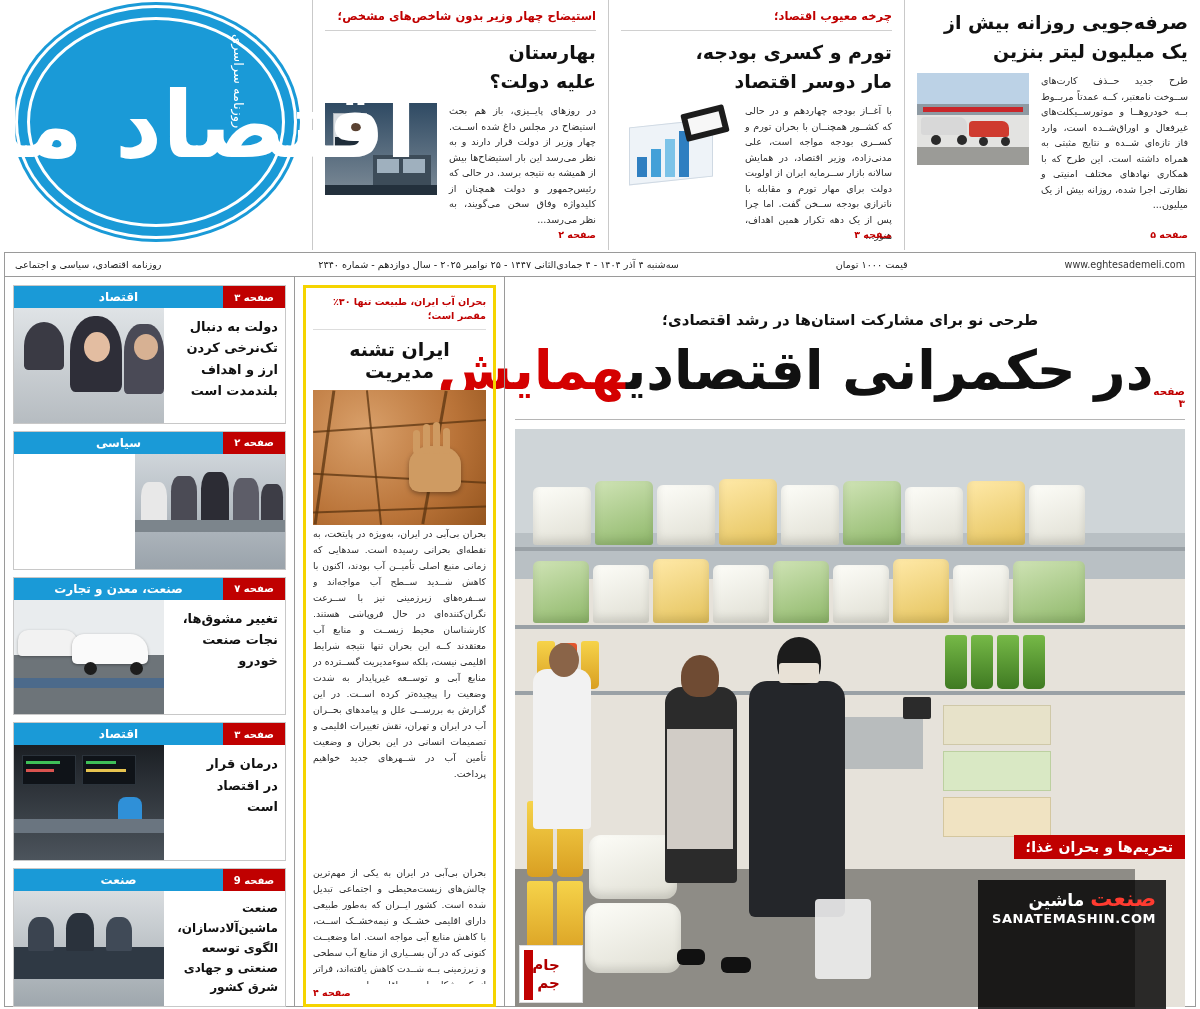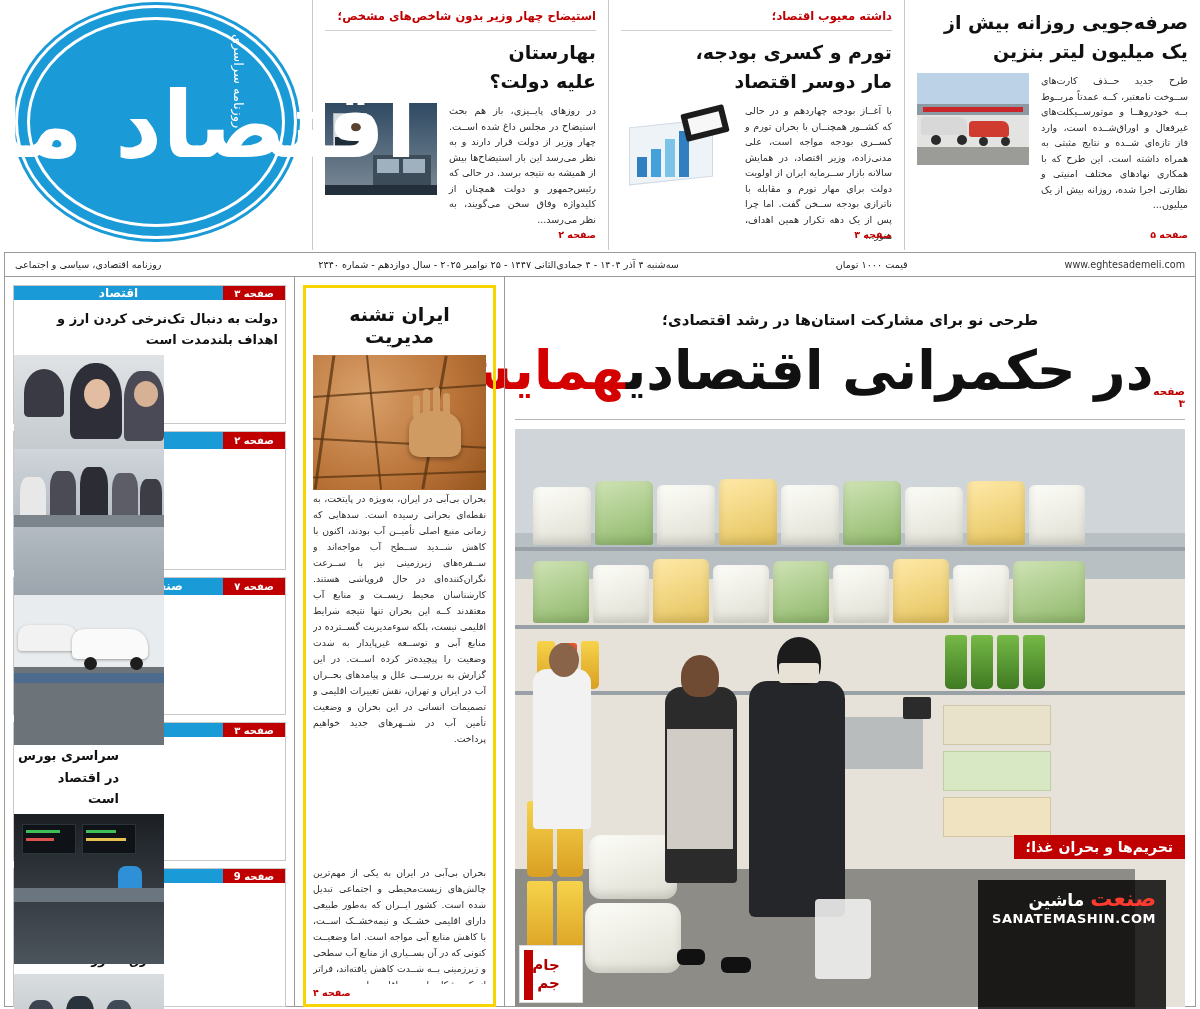--- a/index.html
+++ b/index.html
@@ -183,24 +183,22 @@
     font-size: 10px;
     font-weight: bold;
     width: 62px;
     flex: 0 0 62px;
     display: flex;
     align-items: center;
     justify-content: center;
   }
   .rail-content {
     display: flex;
-    flex-direction: column;
     flex: 1 1 auto;
     min-height: 0;
-    align-items: flex-end;
   }
   .rail-title {
     flex: 1 1 auto;
     font-size: 13px;
     font-weight: bold;
     color: #111;
     line-height: 1.65;
     text-align: right;
     padding: 8px 7px 4px 4px;
   }
@@ -429,21 +427,21 @@
           <div class="pz" style="left:40px;top:62px;width:10px;height:10px;background:#2a2a2a;border-radius:50%"></div>
           <div class="pz" style="left:62px;top:64px;width:9px;height:9px;background:#2a2a2a;border-radius:50%"></div>
           <div class="pz" style="left:84px;top:64px;width:9px;height:9px;background:#2a2a2a;border-radius:50%"></div>
           <div class="pz" style="left:0;top:74px;width:112px;height:18px;background:#9b9b97"></div>
         </div>
       </div>
       <div class="page-ref">صفحه ۵</div>
     </div>
 
     <div class="news-col">
-      <div class="kicker">داشته معیوب اقتصاد؛</div>
+      <div class="kicker">چرخه معیوب اقتصاد؛</div>
       <div class="headline-sm" style="white-space:pre-line">تورم و کسری بودجه،
 مار دوسر اقتصاد</div>
       <div class="body-wrap">
         <div class="body-txt">با آغــاز بودجه چهاردهم و در حالی که کشــور همچنــان با بحران تورم و کســری بودجه مواجه است، علی مدنی‌زاده، وزیر اقتصاد، در همایش سالانه بازار ســرمایه ایران از اولویت دولت برای مهار تورم و مقابله با ناترازی بودجه ســخن گفت. اما چرا پس از یک دهه تکرار همین اهداف، هنوز...</div>
         <div class="thumb">
           <div class="ph" style="background:#fff"></div>
           <div class="pz" style="left:8px;top:20px;width:84px;height:58px;background:#eef3f8;border:1px solid #cfd9e3;transform:skewY(-6deg)"></div>
           <div class="pz" style="left:16px;top:54px;width:10px;height:20px;background:#2f7fc1"></div>
           <div class="pz" style="left:30px;top:46px;width:10px;height:28px;background:#43a0d8"></div>
           <div class="pz" style="left:44px;top:36px;width:10px;height:38px;background:#7cc3e8"></div>
@@ -573,20 +571,21 @@
           <div class="corner-logo">
             <span class="stripe"></span>
             <span style="white-space:pre-line;padding-right:10px">جام
 جم</span>
           </div>
         </div>
       </div>
 
       <div class="center-col">
         <div class="cc-box">
+          <div class="cc-kicker">بحران آب ایران، طبیعت تنها ۳۰٪ مقصر است؛</div>
           <div class="cc-title">ایران تشنه مدیریت</div>
           <div class="cc-img">
             <div class="ph crack-bg"></div>
             <div class="crk" style="left:10px;top:0;width:3px;height:135px;transform:rotate(8deg)"></div>
             <div class="crk" style="left:60px;top:0;width:2px;height:135px;transform:rotate(-6deg)"></div>
             <div class="crk" style="left:120px;top:0;width:3px;height:135px;transform:rotate(10deg)"></div>
             <div class="crk" style="left:0;top:34px;width:200px;height:2px;transform:rotate(-4deg)"></div>
             <div class="crk" style="left:0;top:88px;width:200px;height:2px;transform:rotate(3deg)"></div>
             <div class="crk" style="left:0;top:118px;width:200px;height:2px;transform:rotate(-2deg)"></div>
             <div class="pz" style="left:96px;top:56px;width:52px;height:46px;background:#cf9b62;border-radius:40% 40% 20% 20%;box-shadow:0 2px 5px rgba(0,0,0,.35)"></div>
@@ -638,38 +637,41 @@
             </div>
           </div>
         </div>
 
         <div class="rail-card">
           <div class="rail-head">
             <div class="rail-page">صفحه ۷</div>
             <div class="rail-cat">صنعت، معدن و تجارت</div>
           </div>
           <div class="rail-content">
+            <div class="rail-title" style="white-space:pre-line">تغییر مشوق‌ها،
+نجات صنعت
+خودرو</div>
             <div class="rail-img">
               <div class="ph" style="background:linear-gradient(#e9ecee 0 48%,#6d7479 48% 100%)"></div>
               <div class="pz" style="left:4px;top:30px;width:60px;height:26px;background:#f2f2f2;border-radius:10px 14px 4px 4px;box-shadow:0 1px 3px rgba(0,0,0,.3)"></div>
               <div class="pz" style="left:58px;top:34px;width:76px;height:30px;background:#fafafa;border-radius:12px 18px 5px 5px;box-shadow:0 1px 3px rgba(0,0,0,.35)"></div>
               <div class="pz" style="left:70px;top:62px;width:13px;height:13px;background:#1d1d1d;border-radius:50%"></div>
               <div class="pz" style="left:116px;top:62px;width:13px;height:13px;background:#1d1d1d;border-radius:50%"></div>
               <div class="pz" style="left:0;top:78px;width:150px;height:10px;background:#32629a;opacity:.55"></div>
             </div>
           </div>
         </div>
 
         <div class="rail-card">
           <div class="rail-head">
             <div class="rail-page">صفحه ۳</div>
             <div class="rail-cat">اقتصاد</div>
           </div>
           <div class="rail-content">
-            <div class="rail-title" style="white-space:pre-line">سراسری بورس
+            <div class="rail-title" style="white-space:pre-line">درمان قرار
 در اقتصاد
 است</div>
             <div class="rail-img">
               <div class="ph" style="background:linear-gradient(#1b1f24,#4c545c)"></div>
               <div class="pz" style="left:8px;top:10px;width:54px;height:30px;background:#0f1318;border:1px solid #2b333b"></div>
               <div class="pz" style="left:68px;top:10px;width:54px;height:30px;background:#0f1318;border:1px solid #2b333b"></div>
               <div class="pz" style="left:12px;top:16px;width:34px;height:3px;background:#3fbf58"></div>
               <div class="pz" style="left:12px;top:24px;width:28px;height:3px;background:#d9534f"></div>
               <div class="pz" style="left:72px;top:16px;width:30px;height:3px;background:#3fbf58"></div>
               <div class="pz" style="left:72px;top:24px;width:40px;height:3px;background:#e6c34f"></div>

